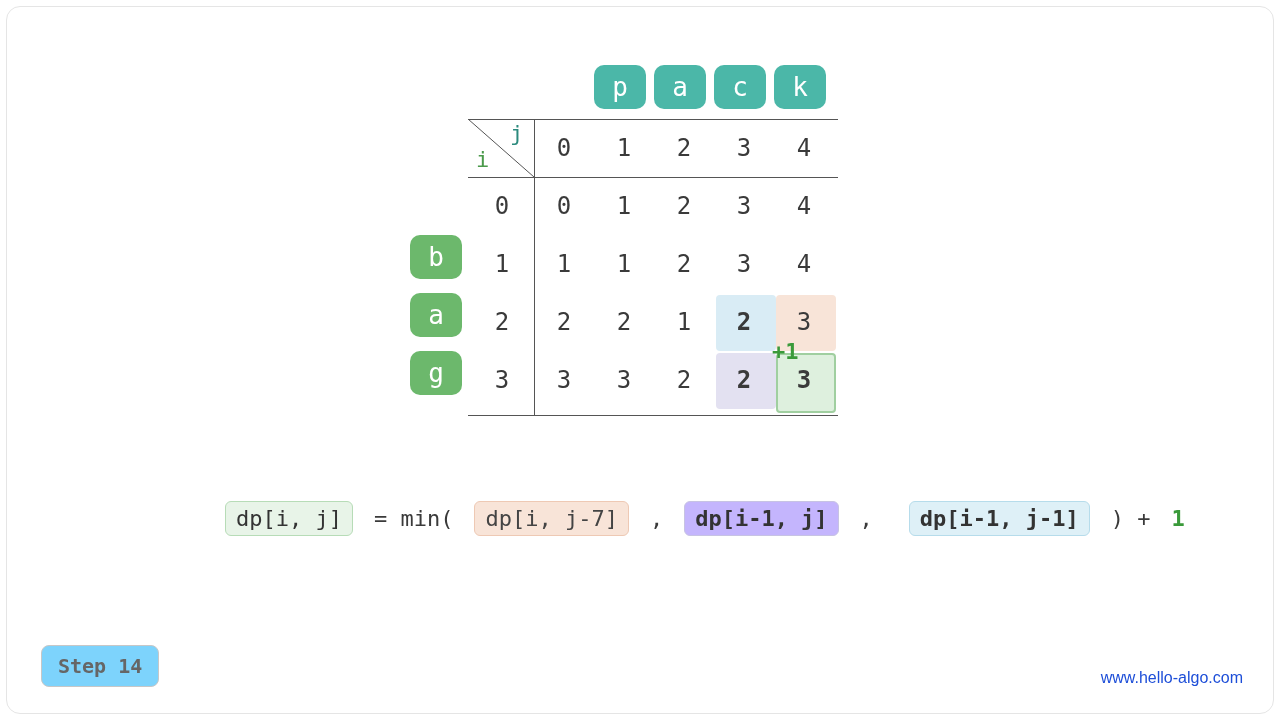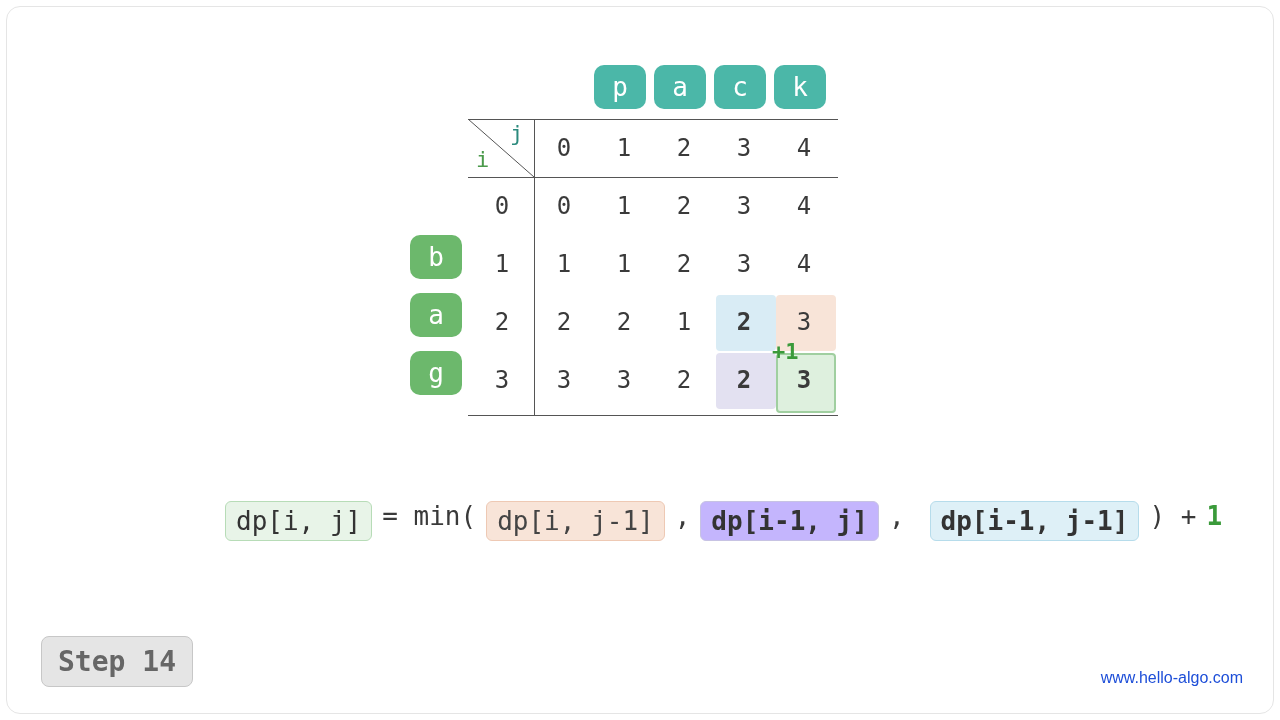--- a/index.html
+++ b/index.html
@@ -88,45 +88,46 @@
     font-size: 24px;
     color: #3a3a3a;
   }
   .formula-title {
     font-family: -apple-system, "PingFang SC", "Hiragino Sans GB", "Microsoft YaHei", sans-serif;
     font-size: 24px;
     margin-bottom: 24px;
   }
   .formula-line {
     display: flex;
-    gap: 8px;
-    font-size: 26px;
+    align-items: center;
+    gap: 19px;
+    font-size: 22px;
   }
   .tok {
     padding: 4px 10px;
     border-radius: 6px;
     border: 1px solid transparent;
   }
   .tok.green  { background: #e8f4e8; border-color: #b7dcb7; color: #333; }
   .tok.orange { background: #f8e4d8; border-color: #eec9b4; color: #444; }
   .tok.purple { background: #c4b5fd; border-color: #c7c3e3; font-weight: 700; color: #333; }
   .tok.blue   { background: #def0f7; border-color: #b6dceb; font-weight: 700; color: #333; margin-left: 15px; }
   .plain { padding: 0 2px; }
   .one   { color: #3a9a3a; font-weight: 700; }
 
   .step-badge {
     position: absolute;
     left: 34px; bottom: 26px;
     border: 1.5px solid #c7c7c7;
     border-radius: 8px;
     padding: 8px 16px;
-    font-size: 28px;
+    font-size: 20px;
     font-weight: 700;
     color: #666;
-    background: #e5e5e5;
+    background: #7dd3fc;
   }
   .watermark {
     position: absolute;
     right: 30px; bottom: 26px;
     font-size: 16px;
     color: #1d4ed8;
     font-family: -apple-system, sans-serif;
   }
 </style>
 </head>
@@ -202,21 +203,21 @@
     <div class="cell bold" style="left:294px; top:286px;">2</div>
     <div class="cell bold" style="left:354px; top:286px;">3</div>
 
     <span class="plusone" style="left:352px; top:274px;">+1</span>
   </div>
 
   <div class="formula-area">
     <div class="formula-line">
       <span class="tok green">dp[i, j]</span>
       <span class="plain"> = min( </span>
-      <span class="tok orange">dp[i, j-1]</span>
+      <span class="tok orange">dp[i, j-7]</span>
       <span class="plain"> , </span>
       <span class="tok purple">dp[i-1, j]</span>
       <span class="plain"> , </span>
       <span class="tok blue">dp[i-1, j-1]</span>
       <span class="plain"> ) + </span>
       <span class="one">1</span>
     </div>
   </div>
 
   <div class="step-badge">Step 14</div>

